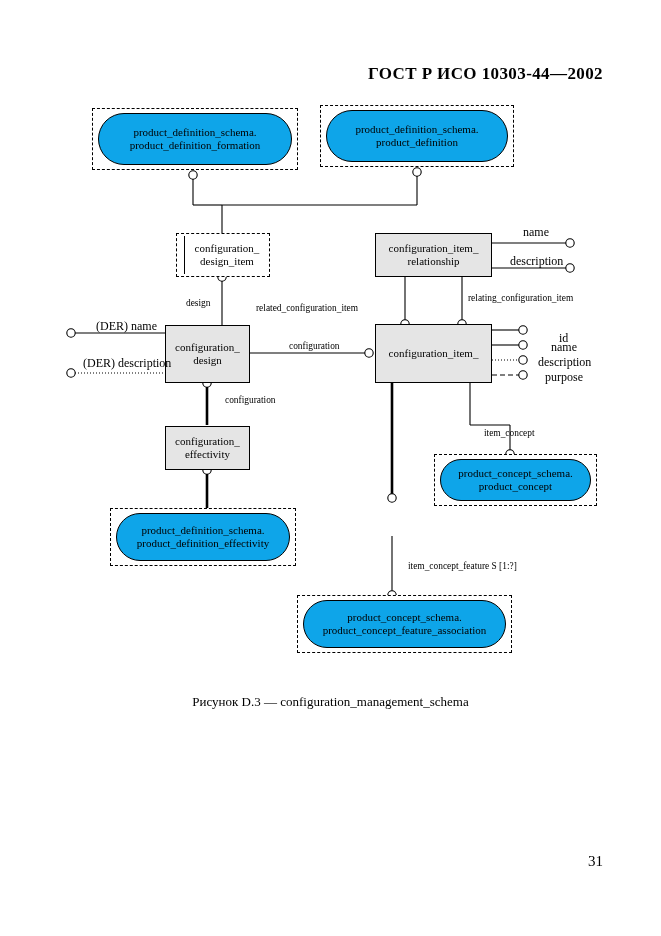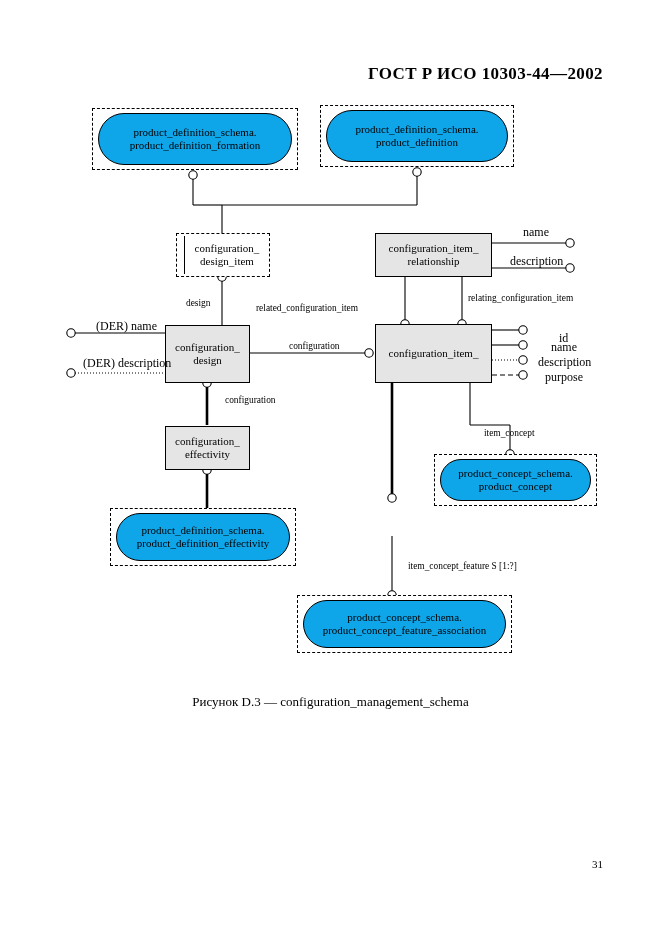--- a/index.html
+++ b/index.html
@@ -29,21 +29,21 @@
     right: 58px;
     font-size: 17px;
     font-weight: bold;
     letter-spacing: 0.4px;
     white-space: nowrap;
   }
   .page-number {
     position: absolute;
     bottom: 66px;
     right: 58px;
-    font-size: 11px;
+    font-size: 15px;
   }
   .figure-caption {
     position: absolute;
     top: 694px;
     left: 0;
     width: 661px;
     text-align: center;
     font-size: 13px;
   }
 

